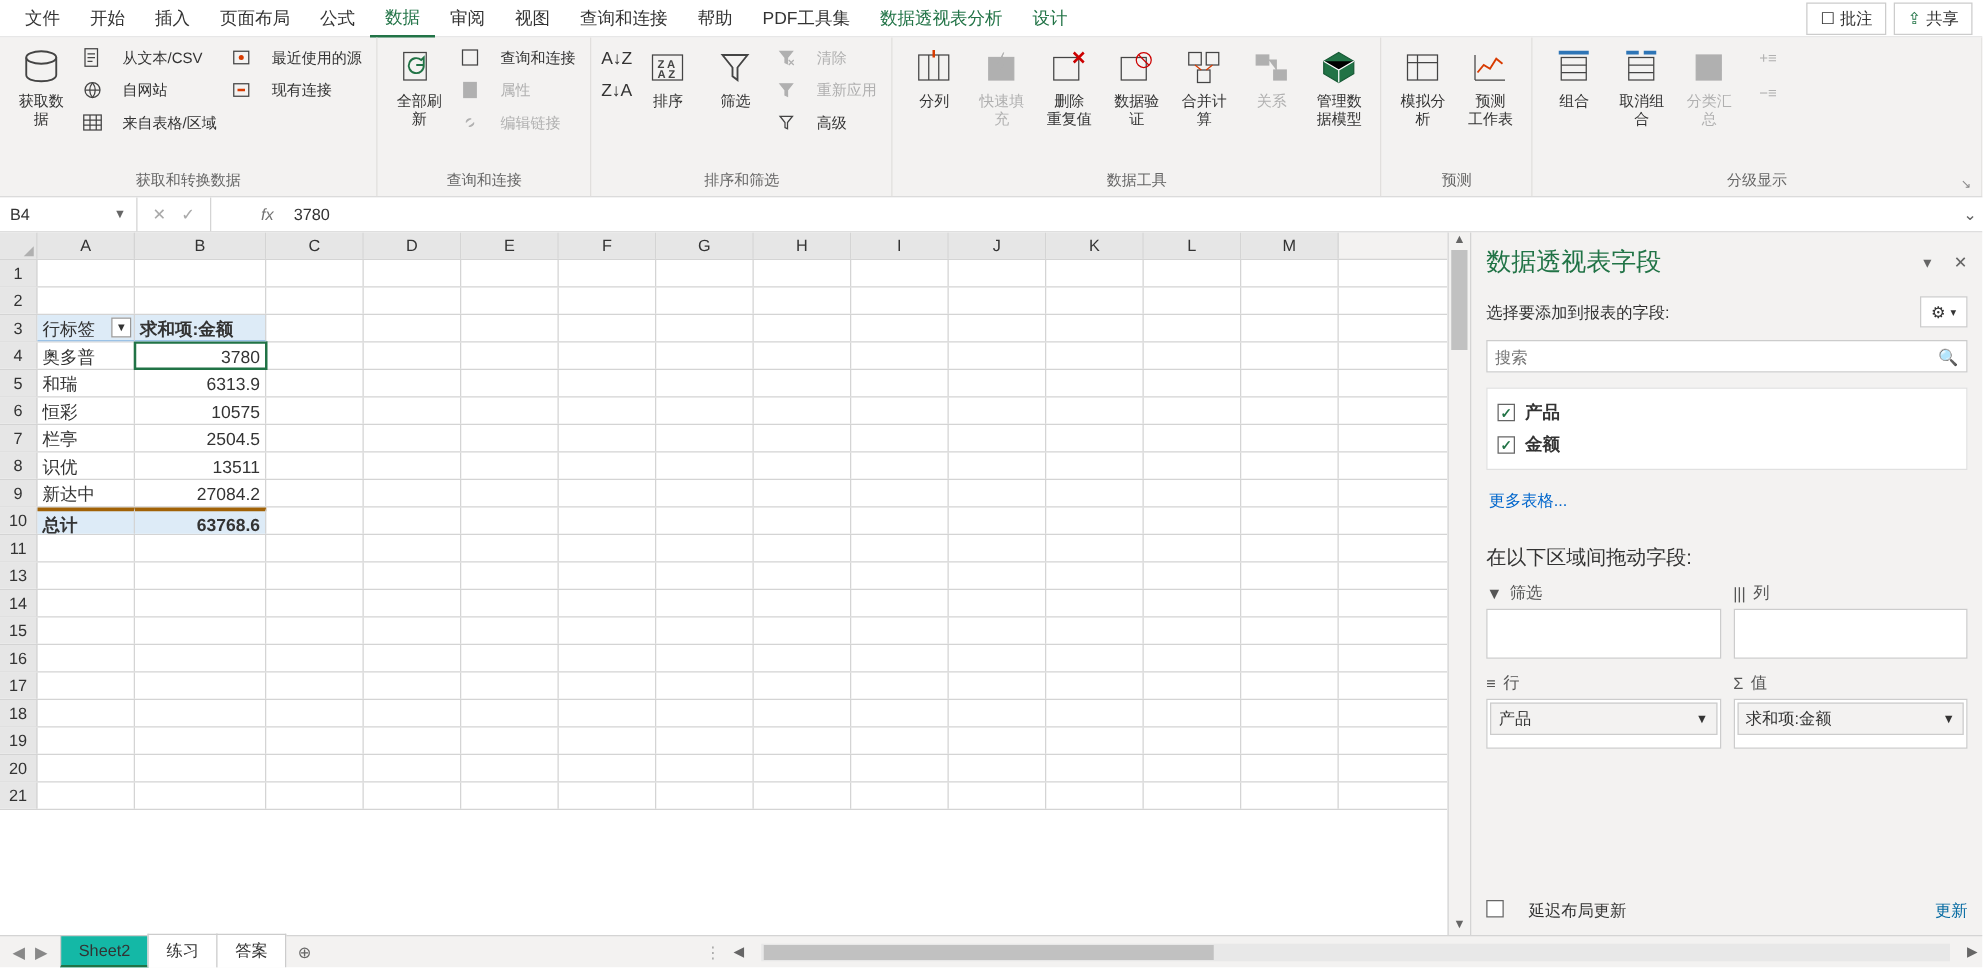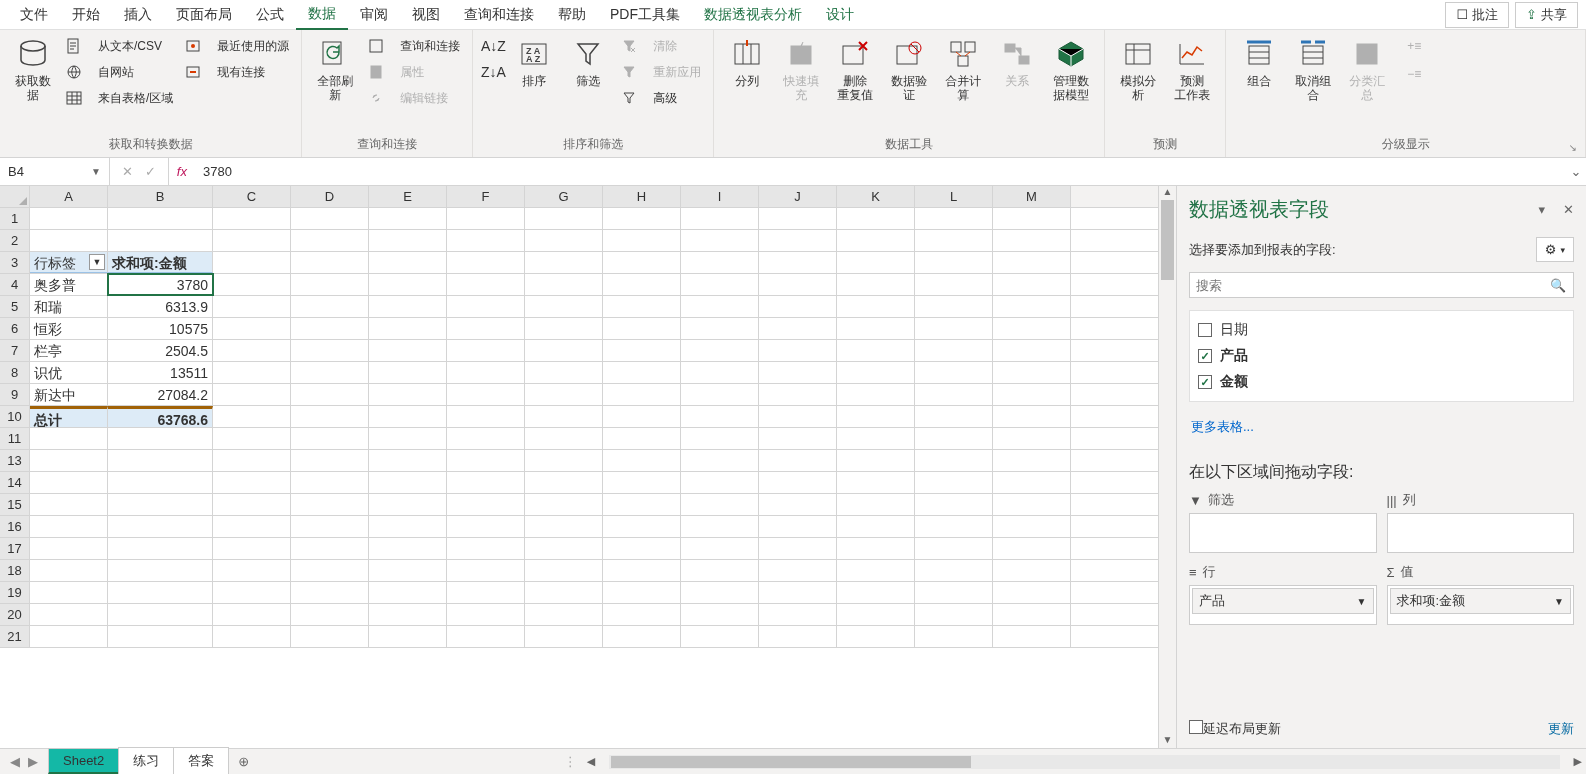--- a/index.html
+++ b/index.html
@@ -25,21 +25,21 @@
 .rbtn-small .icon { width: 16px; height: 16px; display: flex; align-items: center; justify-content: center; }
 .rbtn-col { display: flex; flex-direction: column; gap: 2px; }
 .disabled { color: #b0b0b0; }
 .disabled .icon svg * { stroke: #b0b0b0 !important; fill: #b0b0b0 !important; }
 
 
 .formula-row { display: flex; align-items: center; height: 28px; border-bottom: 1px solid #d4d4d4; background: #fff; }
 .name-box { width: 110px; border-right: 1px solid #d4d4d4; padding: 0 8px; display: flex; align-items: center; justify-content: space-between; height: 100%; }
 .name-box .dd { color: #666; font-size: 10px; }
 .fx-controls { display: flex; align-items: center; gap: 12px; padding: 0 12px; border-right: 1px solid #d4d4d4; height: 100%; color: #aaa; }
-.fx-label { font-style: italic; color: #be185d; padding: 0 8px; }
+.fx-label { font-style: italic; color: #737373; padding: 0 8px; margin-left: 32px; }
 .formula-input { flex: 1; padding: 0 8px; height: 100%; display: flex; align-items: center; }
 .formula-expand { width: 20px; text-align: center; color: #666; cursor: pointer; }
 
 
 .main { display: flex; height: calc(774px - 30px - 128px - 28px - 26px); }
 .grid-area { flex: 1; display: flex; flex-direction: column; overflow: hidden; position: relative; }
 .col-headers { display: flex; height: 22px; background: #f3f2f1; border-bottom: 1px solid #d4d4d4; }
 .corner { width: 30px; border-right: 1px solid #d4d4d4; background: #e6e6e6; position: relative; }
 .corner::after { content: ""; position: absolute; right: 2px; bottom: 2px; width: 0; height: 0; border-left: 8px solid transparent; border-bottom: 8px solid #b0b0b0; }
 .col-h { width: 78px; border-right: 1px solid #d4d4d4; text-align: center; line-height: 22px; font-size: 13px; color: #333; background: #e6e6e6; }
@@ -823,24 +823,20 @@
       <span class="tp-gear">
           <span>⚙</span>
           <span style="font-size:9px">▾</span>
         </span>
     </div>
     <div class="tp-search">
       <input placeholder="搜索" style="">
       <span>🔍</span>
     </div>
     <div class="tp-fields">
-      <div class="tp-field">
-          <span class="cb"></span>
-          <span>日期</span>
-        </div>
       <div class="tp-field checked">
           <span class="cb checked"></span>
           <span>产品</span>
         </div>
       <div class="tp-field checked">
           <span class="cb checked"></span>
           <span>金额</span>
         </div>
     </div>
     <div class="tp-more">更多表格...</div>
@@ -881,21 +877,21 @@
         <div class="tp-area-box">
           <div class="tp-area-item">
               <span>求和项:金额</span>
               <span style="font-size:10px">▼</span>
             </div>
         </div>
       </div>
     </div>
 
     <div class="tp-footer">
-      <label style="display:flex;align-items:flex-start;gap:0">
+      <label style="display:flex;align-items:flex-start;gap:20px">
           <span class="cb"></span>
           <span>延迟布局更新</span>
         </label>
       <span class="tp-update">更新</span>
     </div>
   </div>
 </div>
 
 <div class="bottom-bar">
   <div class="sheet-nav">

